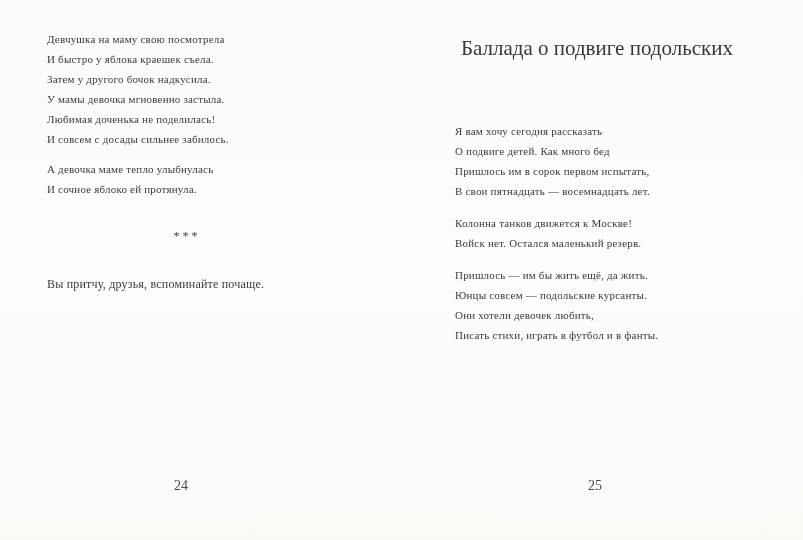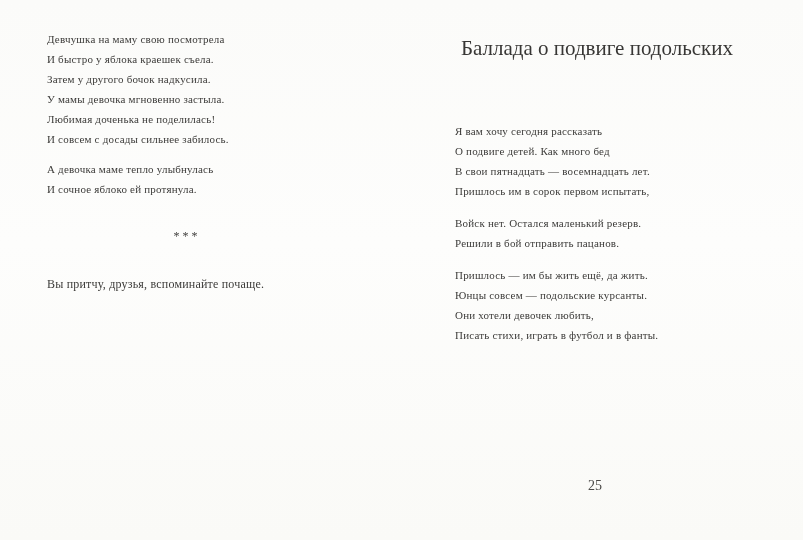--- a/index.html
+++ b/index.html
@@ -107,38 +107,39 @@
       <div class="stanza">
         <div class="poem-line">А девочка маме тепло улыбнулась</div>
         <div class="poem-line">И сочное яблоко ей протянула.</div>
       </div>
     </div>
 
     <div class="separator">***</div>
 
     <div class="closing-line">Вы притчу, друзья, вспоминайте почаще.</div>
 
+    <div class="page-number pagenum-left">24</div>
   </div>
 
   <div class="page page-right">
 
     <div class="poem-title">
       <div>Баллада о подвиге подольских</div>
     </div>
 
     <div class="right-poem">
       <div class="stanza">
         <div class="poem-line">Я вам хочу сегодня рассказать</div>
         <div class="poem-line">О подвиге детей. Как много бед</div>
+        <div class="poem-line">Пришлось им в сорок первом испытать,</div>
         <div class="poem-line">В свои пятнадцать — восемнадцать лет.</div>
-        <div class="poem-line">Пришлось им в сорок первом испытать,</div>
       </div>
       <div class="stanza">
+        <div class="poem-line">Колонна танков движется к Москве!</div>
         <div class="poem-line">Войск нет. Остался маленький резерв.</div>
-        <div class="poem-line">Решили в бой отправить пацанов.</div>
       </div>
       <div class="stanza">
         <div class="poem-line">Пришлось — им бы жить ещё, да жить.</div>
         <div class="poem-line">Юнцы совсем — подольские курсанты.</div>
         <div class="poem-line">Они хотели девочек любить,</div>
         <div class="poem-line">Писать стихи, играть в футбол и в фанты.</div>
       </div>
     </div>
 
     <div class="page-number pagenum-right">25</div>

